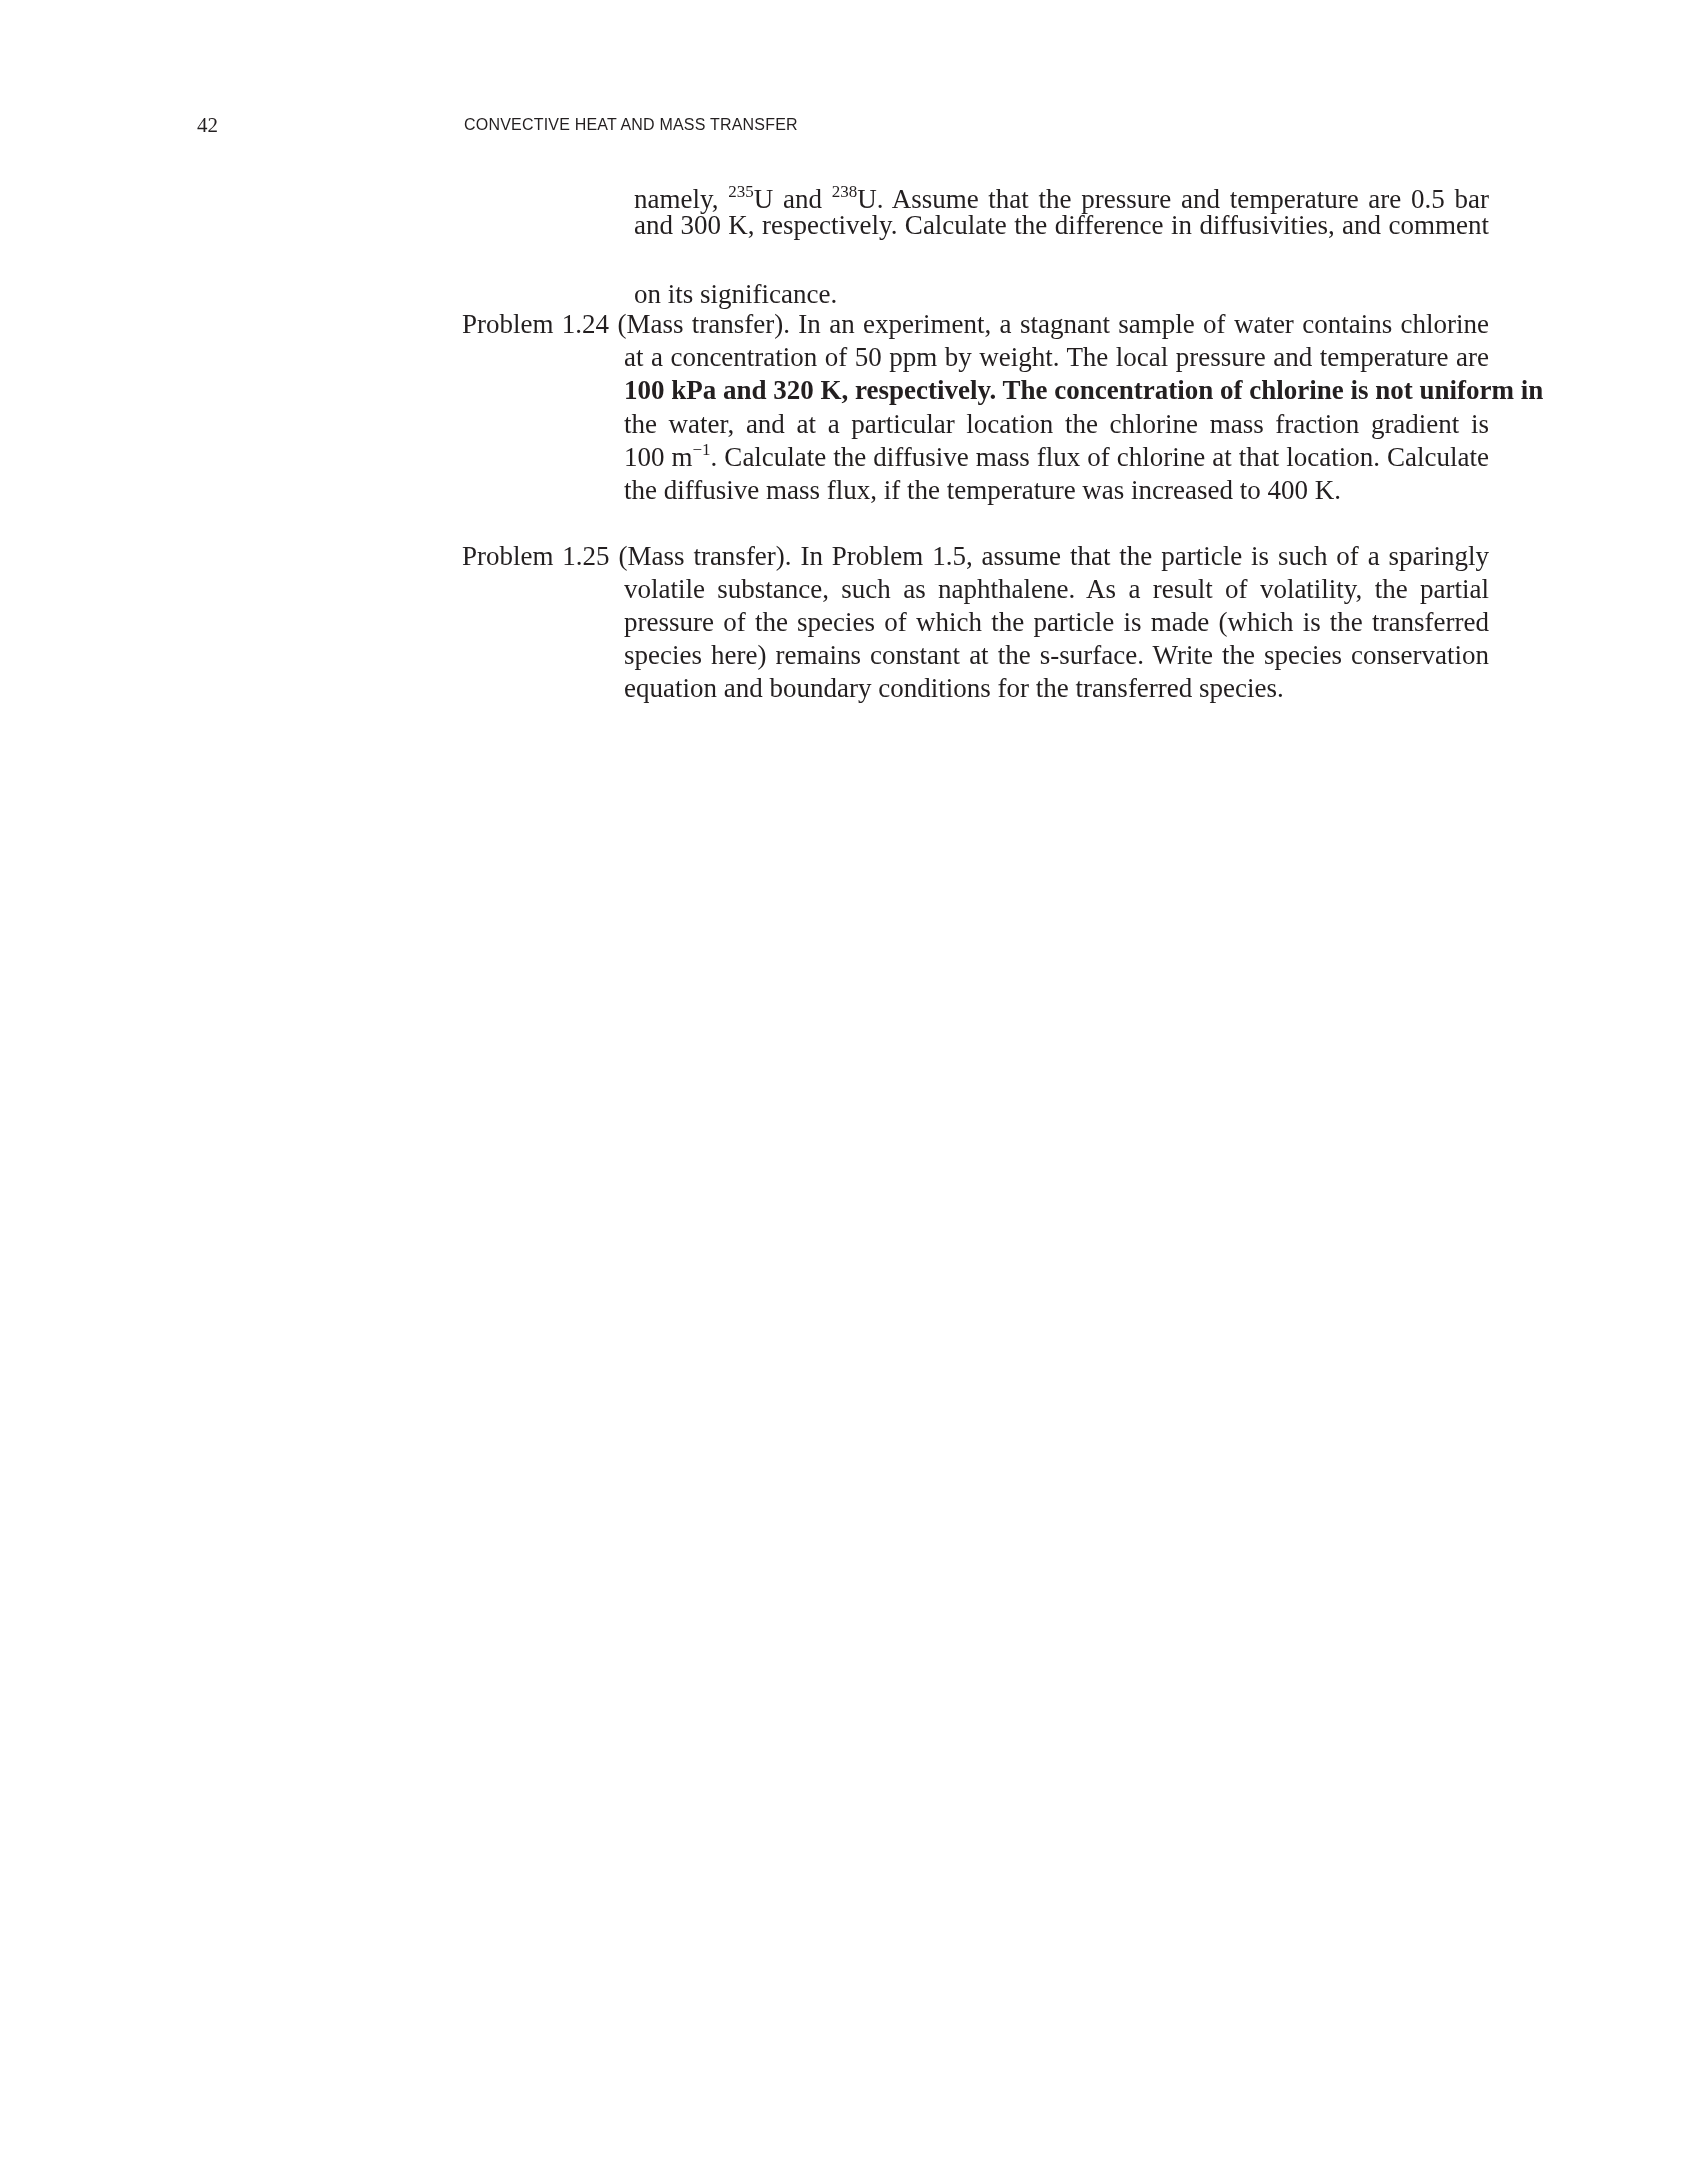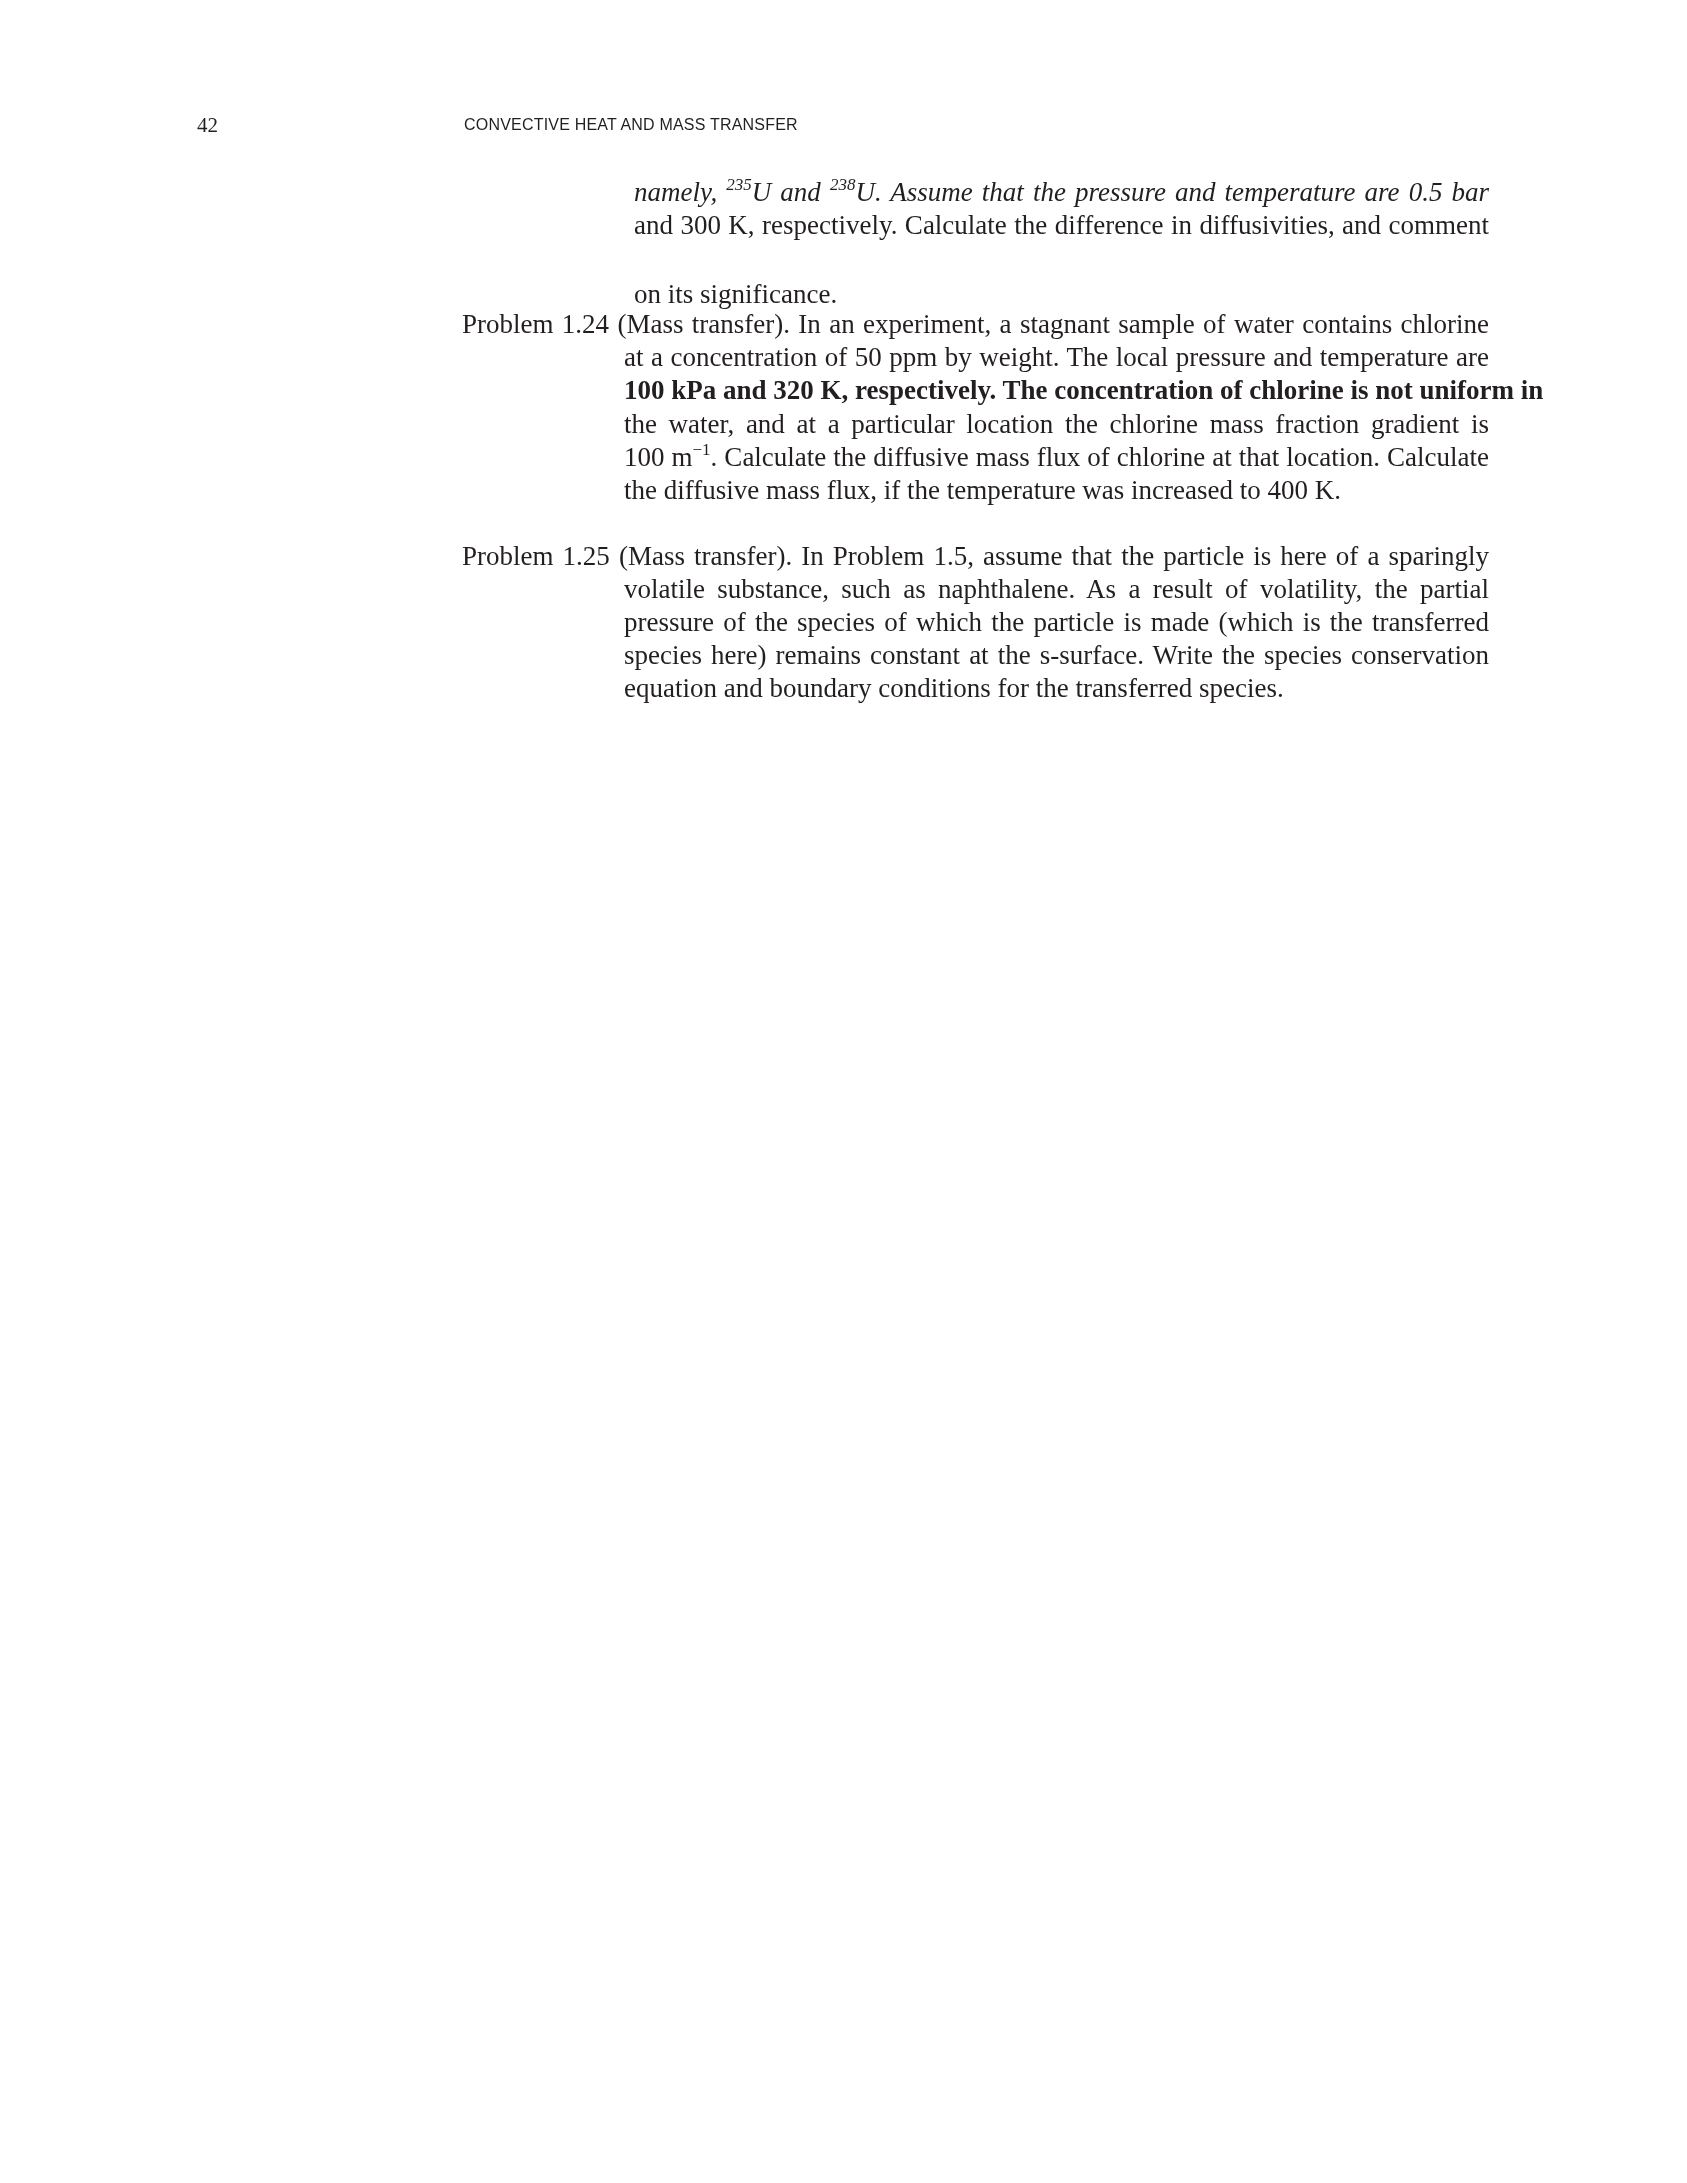--- a/index.html
+++ b/index.html
@@ -20,36 +20,36 @@
 </style>
 </head>
 <body>
 
 <div class="page">
 
   <div class="folio">42</div>
   <div class="running-head">CONVECTIVE HEAT AND MASS TRANSFER</div>
 
   <div>
-    <div class="line cont" style="top:176px;font-style:italic;"><span>namely, </span><sup>235</sup><span>U and </span><sup>238</sup><span>U. Assume that the pressure and temperature are 0.5 bar</span></div>
+    <div class="line cont" style="top:183px;"><span>namely, </span><sup>235</sup><span>U and </span><sup>238</sup><span>U. Assume that the pressure and temperature are 0.5 bar</span></div>
     <div class="line cont" style="top:209px;">and 300 K, respectively. Calculate the difference in diffusivities, and comment</div>
     <div class="line cont last" style="top:242px;margin-top:36px;">on its significance.</div>
   </div>
 
   <div>
     <div class="line first" style="top:308px;"><span class="bold">Problem 1.24</span> <span class="bold">(Mass transfer)</span><span>. In an experiment, a stagnant sample of water contains chlorine</span></div>
     <div class="line hang" style="top:341px;">at a concentration of 50 ppm  by weight. The local pressure and temperature are</div>
     <div class="line hang" style="top:374px;font-weight:bold;">100 kPa and 320 K, respectively. The concentration of chlorine is not uniform in</div>
     <div class="line hang" style="top:408px;">the water, and at a particular location the chlorine mass fraction gradient is</div>
     <div class="line hang" style="top:441px;"><span>100 m</span><sup>−1</sup><span>. Calculate the diffusive mass flux of chlorine at that location. Calculate</span></div>
     <div class="line hang last" style="top:474px;">the diffusive mass flux, if the temperature was increased to 400 K.</div>
   </div>
 
   <div>
-    <div class="line first" style="top:540px;"><span class="bold">Problem 1.25</span> <span class="bold">(Mass transfer)</span><span>. In Problem 1.5, assume that the particle is here of a sparingly</span></div>
+    <div class="line first" style="top:540px;"><span class="bold">Problem 1.25</span> <span class="bold">(Mass transfer)</span><span>. In Problem 1.5, assume that the particle is such of a sparingly</span></div>
     <div class="line hang" style="top:573px;">volatile substance, such as naphthalene. As a result of volatility, the partial</div>
     <div class="line hang" style="top:606px;">pressure of the species of which the particle is made (which is the transferred</div>
     <div class="line hang" style="top:639px;">species here) remains constant at the s-surface. Write the species conservation</div>
     <div class="line hang last" style="top:672px;">equation and boundary conditions for the transferred species.</div>
   </div>
 
 </div>
 
 
 </body></html>

